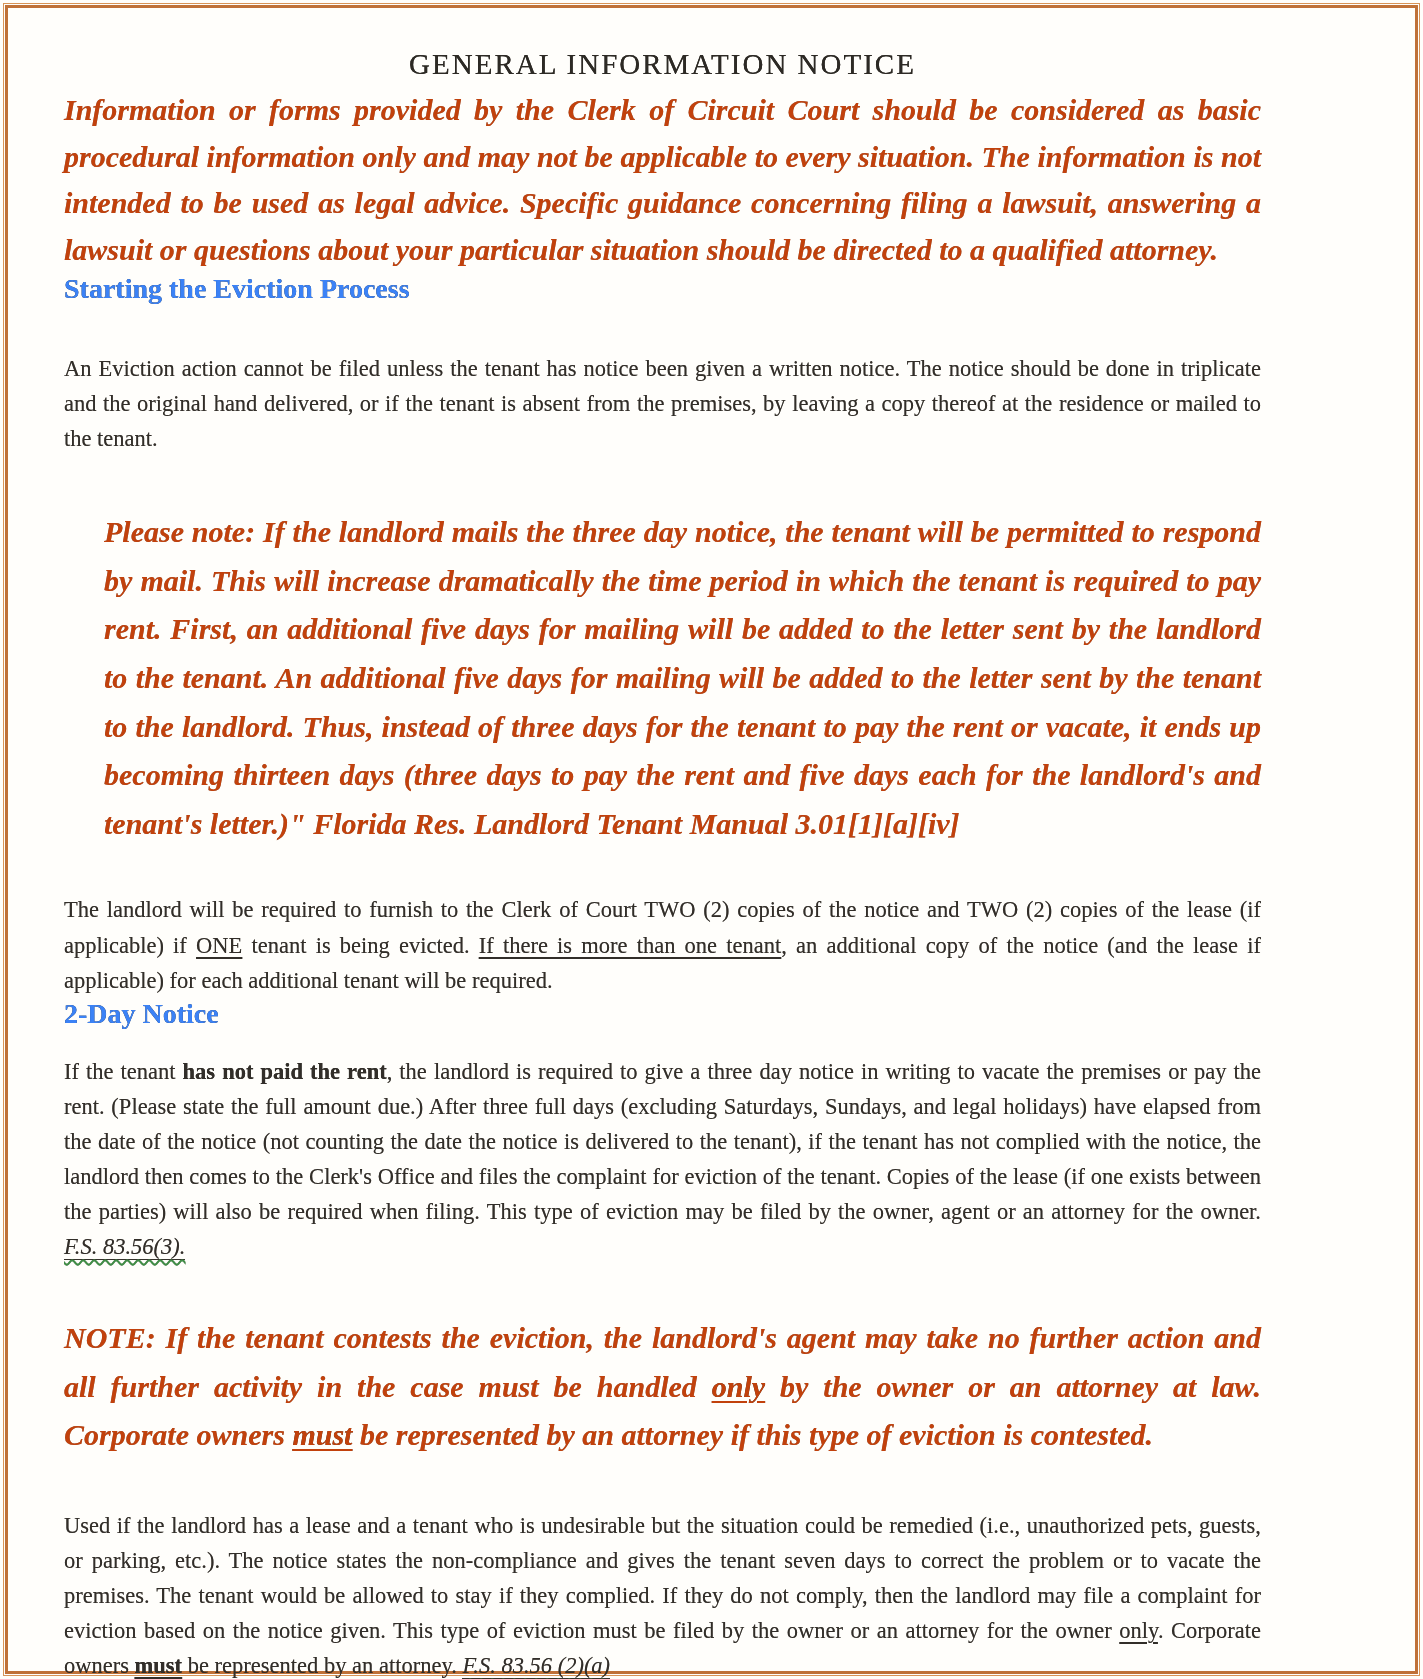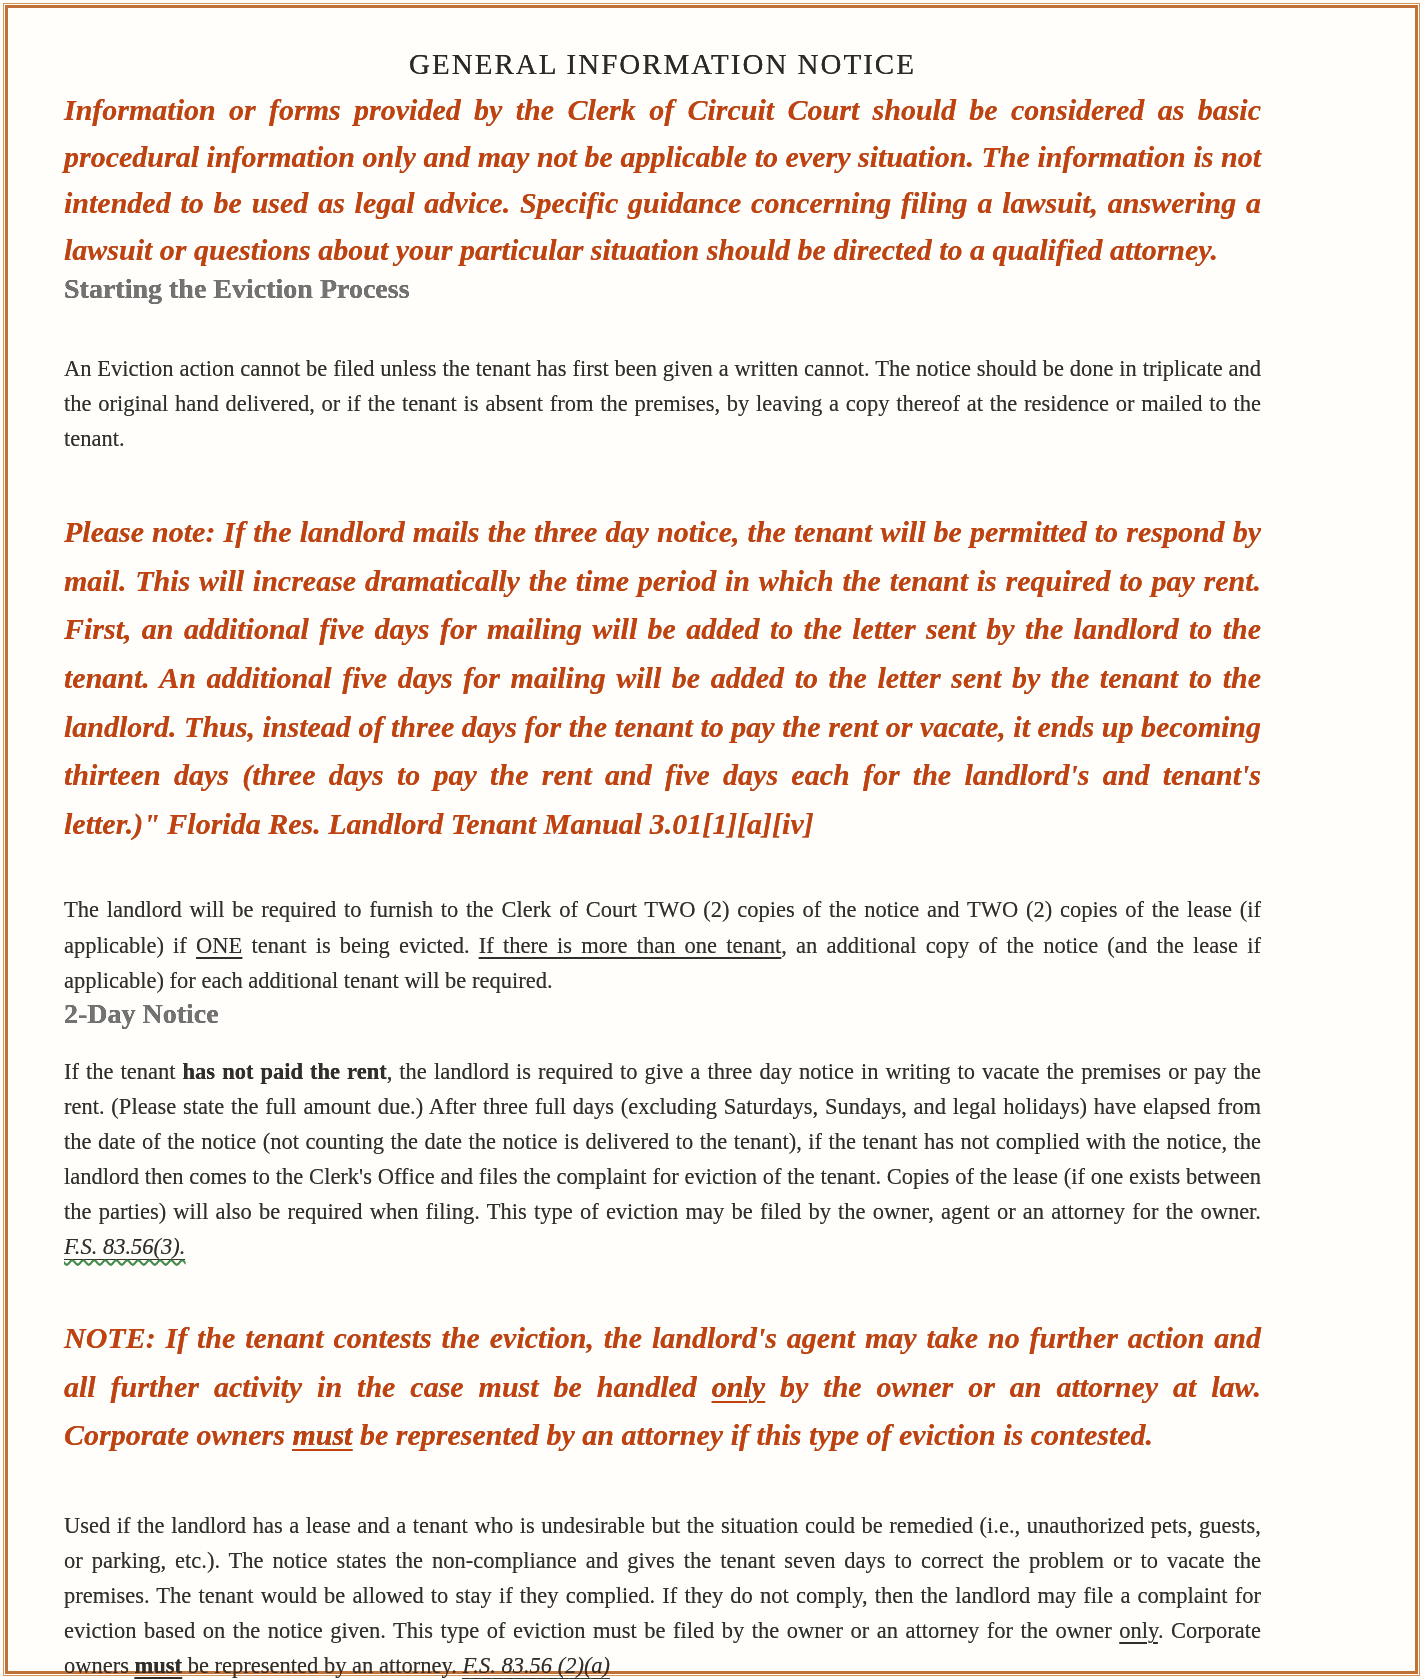--- a/index.html
+++ b/index.html
@@ -60,27 +60,27 @@
     color: #c2410c;
   }
   p.intro {
     margin-top: 2px;
     line-height: 1.55;
   }
   h3.section-heading {
     font-size: 28px;
     font-weight: 700;
     margin: 0;
-    color: #737373;
+    color: #3b82f6;
     text-shadow: 0 0 0.5px #2d2a25;
     text-align: left;
   }
   .mt-starting  { margin-top: 60px; }
   .mt-para1     { margin-top: 46px; }
-  .mt-note      { margin-top: 52px; }
+  .mt-note      { margin-top: 52px; margin-left: 40px; }
   .mt-furnish   { margin-top: 44px; }
   .mt-3day      { margin-top: 54px; }
   .mt-3daybody  { margin-top: 24px; }
   .mt-notepara  { margin-top: 50px; }
   .mt-7day      { margin-top: 10px; }
   .mt-7daybody  { margin-top: 48px; }
   .b  { font-weight: 700; text-shadow: 0 0 0.6px #2d2a25; }
   .u  {
     text-decoration: underline;
     text-decoration-thickness: 2px;
@@ -113,21 +113,21 @@
 
 <div class="page">
 
 
   <h2 class="doc-subtitle">GENERAL INFORMATION NOTICE</h2>
 
   <p class="italic-para intro">Information or forms provided by the Clerk of Circuit Court should be considered as basic procedural information only and may not be applicable to every situation.  The information is not intended to be used as legal advice. Specific guidance concerning filing a lawsuit, answering a lawsuit or questions about your particular situation should be directed to a qualified attorney.</p>
 
   <h3 class="section-heading mt-starting">Starting the Eviction Process</h3>
 
-  <p class="mt-para1">An Eviction action cannot be filed unless the tenant has first been given a written cannot.  The notice should be done in triplicate and the original hand delivered, or if the tenant is absent from the premises, by leaving a copy thereof at the residence or mailed to the tenant.</p>
+  <p class="mt-para1">An Eviction action cannot be filed unless the tenant has notice been given a written notice.  The notice should be done in triplicate and the original hand delivered, or if the tenant is absent from the premises, by leaving a copy thereof at the residence or mailed to the tenant.</p>
 
   <p class="italic-para mt-note">Please note: If the landlord mails the three day notice, the tenant will be permitted to respond by mail. This will increase dramatically the time period in which the tenant is required to pay rent. First, an additional five days for mailing will be added to the letter sent by the landlord to the tenant. An additional five days for mailing will be added to the letter sent by the tenant to the landlord. Thus, instead of three days for the tenant to pay the rent or vacate, it ends up becoming thirteen days (three days to pay the rent and five days each for the landlord's and tenant's letter.)" Florida Res. Landlord Tenant Manual 3.01[1][a][iv]</p>
 
   <p class="mt-furnish"><span>The landlord will be required to furnish to the Clerk of Court TWO (2) copies of the notice and TWO (2) copies of the lease (if applicable) if </span><span class="u">ONE</span><span> tenant is being evicted. </span><span class="u">If there is more than one tenant</span><span>, an additional copy of the notice (and the lease if applicable) for each additional tenant will be required.</span></p>
 
   <h3 class="section-heading mt-3day">2-Day Notice</h3>
 
   <p class="mt-3daybody"><span>If the tenant </span><span class="b">has not paid the rent</span><span>, the landlord is required to give a three day notice in writing to vacate the premises or pay the rent. (Please state the full amount due.) After three full days (excluding Saturdays, Sundays, and legal holidays) have elapsed from the date of the notice (not counting the date the notice is delivered to the tenant), if the tenant has not complied with the notice, the landlord then comes to the Clerk's Office and files the complaint for eviction of the tenant. Copies of the lease (if one exists between the parties) will also be required when filing. This type of eviction may be filed by the owner, agent or an attorney for the owner. </span><span class="ref">F.S. 83.56(3).</span></p>
 
   <p class="italic-para mt-notepara"><span>NOTE: If the tenant contests the eviction, the landlord's agent may take no further action and all further activity in the case must be handled </span><span class="bu">only</span><span> by the owner or an attorney at law. Corporate owners </span><span class="bu">must</span><span> be represented by an attorney if this type of eviction is contested.</span></p>

